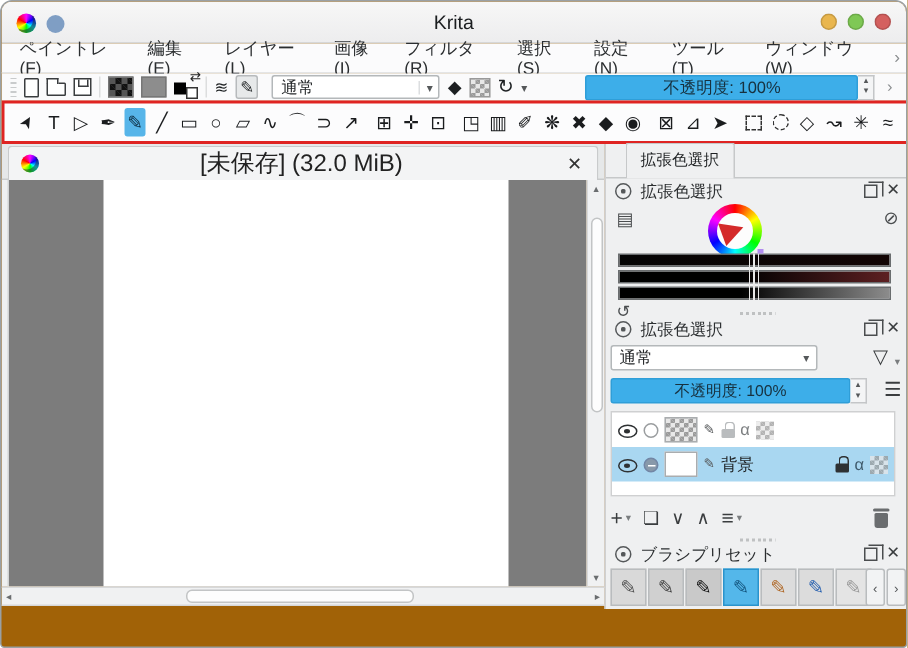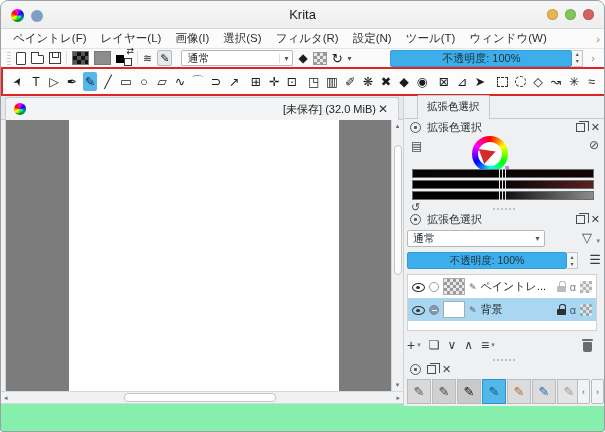--- a/index.html
+++ b/index.html
@@ -1,17 +1,17 @@
 <!DOCTYPE html>
 <html><head>
 <meta charset="utf-8">
 <style>
   *{box-sizing:border-box;margin:0;padding:0}
   body{background:#fff;font-family:"Liberation Sans","DejaVu Sans",sans-serif;-webkit-font-smoothing:antialiased}
-  #window{position:relative;width:605px;height:432px;background:#86efac;border:1px solid #9aa0a4;border-radius:8px 8px 3px 3px;overflow:hidden;font-size:11px;color:#2b2e30}
+  #window{position:relative;width:605px;height:432px;background:#a16207;border:1px solid #9aa0a4;border-radius:8px 8px 3px 3px;overflow:hidden;font-size:11px;color:#2b2e30}
 
   
   .titlebar{position:absolute;left:0;top:0;width:100%;height:28px;background:linear-gradient(#f7f7f7,#ededee);border-bottom:1px solid #d6d7d8;display:flex;align-items:center}
   .app-icons{position:absolute;left:10px;top:8px;display:flex;gap:7px}
   .krita-logo{width:13px;height:13px;border-radius:50%;background:conic-gradient(#f0f,#00f,#0ff,#0f0,#ff0,#f00,#f0f);box-shadow:inset -2px -2px 0 rgba(40,40,60,.55)}
   .app-circle{width:12px;height:12px;border-radius:50%;background:#7f9ec4;margin-top:1px}
   .win-title{flex:1;text-align:center;font-size:13px;color:#1b1e20}
   .win-controls{position:absolute;right:10px;top:8px;display:flex;gap:7px}
   .wc{width:11px;height:11px;border-radius:50%;border:1px solid rgba(0,0,0,.15)}
   .wc.min{background:#e9b64e}.wc.max{background:#7fc855}.wc.close{background:#d4605f}
@@ -54,21 +54,21 @@
   .tool{width:14px;height:19px;display:flex;align-items:center;justify-content:center;color:#1a1c1e;flex:none}
   .tool.selected{background:#57b5e9;border-radius:2px;color:#0e2e42}
   .tool.rot{transform:rotate(-60deg);font-size:11px}
   .shape-dashed-rect{width:11px;height:10px;border:1px dashed #333}
   .shape-dashed-circle{width:11px;height:11px;border:1px dashed #333;border-radius:50%}
 
   
   .tabbar{position:absolute;left:0;top:95px;width:402px;height:24px;background:#e6e8e9;border-bottom:1px solid #c9cbcc}
   .doc-tab{position:absolute;left:4px;top:1px;right:4px;height:23px;background:#f3f4f5;border:1px solid #c9cbcc;border-bottom:none;border-radius:3px 3px 0 0;display:flex;align-items:center;padding:0 8px}
   .doc-tab .ktiny{width:12px;height:12px;border-radius:50%;background:conic-gradient(#f0f,#00f,#0ff,#0f0,#ff0,#f00,#f0f);box-shadow:inset -2px -2px 0 rgba(40,40,60,.5);flex:none}
-  .doc-tab .dt-title{flex:1;text-align:right;font-size:11px;color:#222}
+  .doc-tab .dt-title{flex:1;text-align:center;font-size:16px;color:#222}
   .doc-tab .dt-close{font-size:12px;color:#333;padding:0 2px}
 
   
   .canvas-area{position:absolute;left:0;top:119px;width:402px;height:271px}
   .left-strip{position:absolute;left:0;top:0;width:5px;height:100%;background:#eff0f1;border-right:1px solid #d2d3d4}
   .canvas-gray{position:absolute;left:5px;top:0;width:385px;height:100%;background:#7c7c7c}
   .canvas-white{position:absolute;left:68px;top:0;width:270px;height:100%;background:#fff}
   .vscroll{position:absolute;left:390px;top:0;width:12px;height:100%;background:#f0f1f2;border-left:1px solid #d7d8d9;font-size:7px;color:#6a6d6f;text-align:center}
   .vscroll .sa-up{position:absolute;top:2px;left:0;width:100%}
   .vscroll .sa-down{position:absolute;bottom:2px;left:0;width:100%}
@@ -181,24 +181,25 @@
     <span class="win-title">Krita</span>
     <span class="win-controls">
       <span class="wc min"></span>
       <span class="wc max"></span>
       <span class="wc close"></span>
     </span>
   </div>
 
   <div class="menubar">
     <span class="menu-item">ペイントレ(F)</span>
+      <span class="menu-item">編集(E)</span>
       <span class="menu-item">レイヤー(L)</span>
       <span class="menu-item">画像(I)</span>
+      <span class="menu-item">フィルタ(R)</span>
       <span class="menu-item">選択(S)</span>
-      <span class="menu-item">フィルタ(R)</span>
       <span class="menu-item">設定(N)</span>
       <span class="menu-item">ツール(T)</span>
       <span class="menu-item">ウィンドウ(W)</span>
       <span class="menu-overflow">›</span>
   </div>
 
   <div class="toolbar1">
     <span class="handle"></span>
     <span class="mi icon-doc"></span>
     <span class="mi icon-folder"></span>
@@ -358,21 +359,20 @@
         <span>▾</span>
       </span>
       <span class="ld-menu">☰</span>
 
       <div class="layer-list">
         <div class="lrow">
           <span class="eye"></span>
           <span class="lcirc"></span>
           <span class="lthumb checker"></span>
           <span class="ldeco">✎</span>
-          <span class="lname">ペイントレ...</span>
           <span class="lock light"></span>
           <span class="lalpha">α</span>
           <span class="linherit checker"></span>
         </div>
         <div class="lrow sel">
           <span class="eye"></span>
           <span class="lcirc filled"></span>
           <span class="lthumb white"></span>
           <span class="ldeco">✎</span>
           <span class="lname">背景</span>
@@ -394,20 +394,21 @@
       </div>
     </div>
 
     <div class="splitter" style="position:absolute;left:0;top:261px;width:100%">
         <i></i>
       </div>
 
     <div class="presets-docker">
       <div class="docker-title">
         <span class="dlock"></span>
+        <span class="dt-label">ブラシプリセット</span>
         <span class="dfloat"></span>
         <span class="dclose">✕</span>
       </div>
       <div class="preset-row">
           <span class="ptile" style="background: rgb(217, 217, 217); color: rgb(85, 85, 85);">✎</span>
           <span class="ptile" style="background: rgb(208, 208, 208); color: rgb(68, 68, 68);">✎</span>
           <span class="ptile" style="background: rgb(201, 201, 201); color: rgb(17, 17, 17);">✎</span>
           <span class="ptile sel" style="background: rgb(84, 183, 234); color: rgb(20, 85, 126);">✎</span>
           <span class="ptile" style="background: rgb(220, 220, 220); color: rgb(176, 106, 42);">✎</span>
           <span class="ptile" style="background: rgb(220, 220, 220); color: rgb(42, 98, 176);">✎</span>

